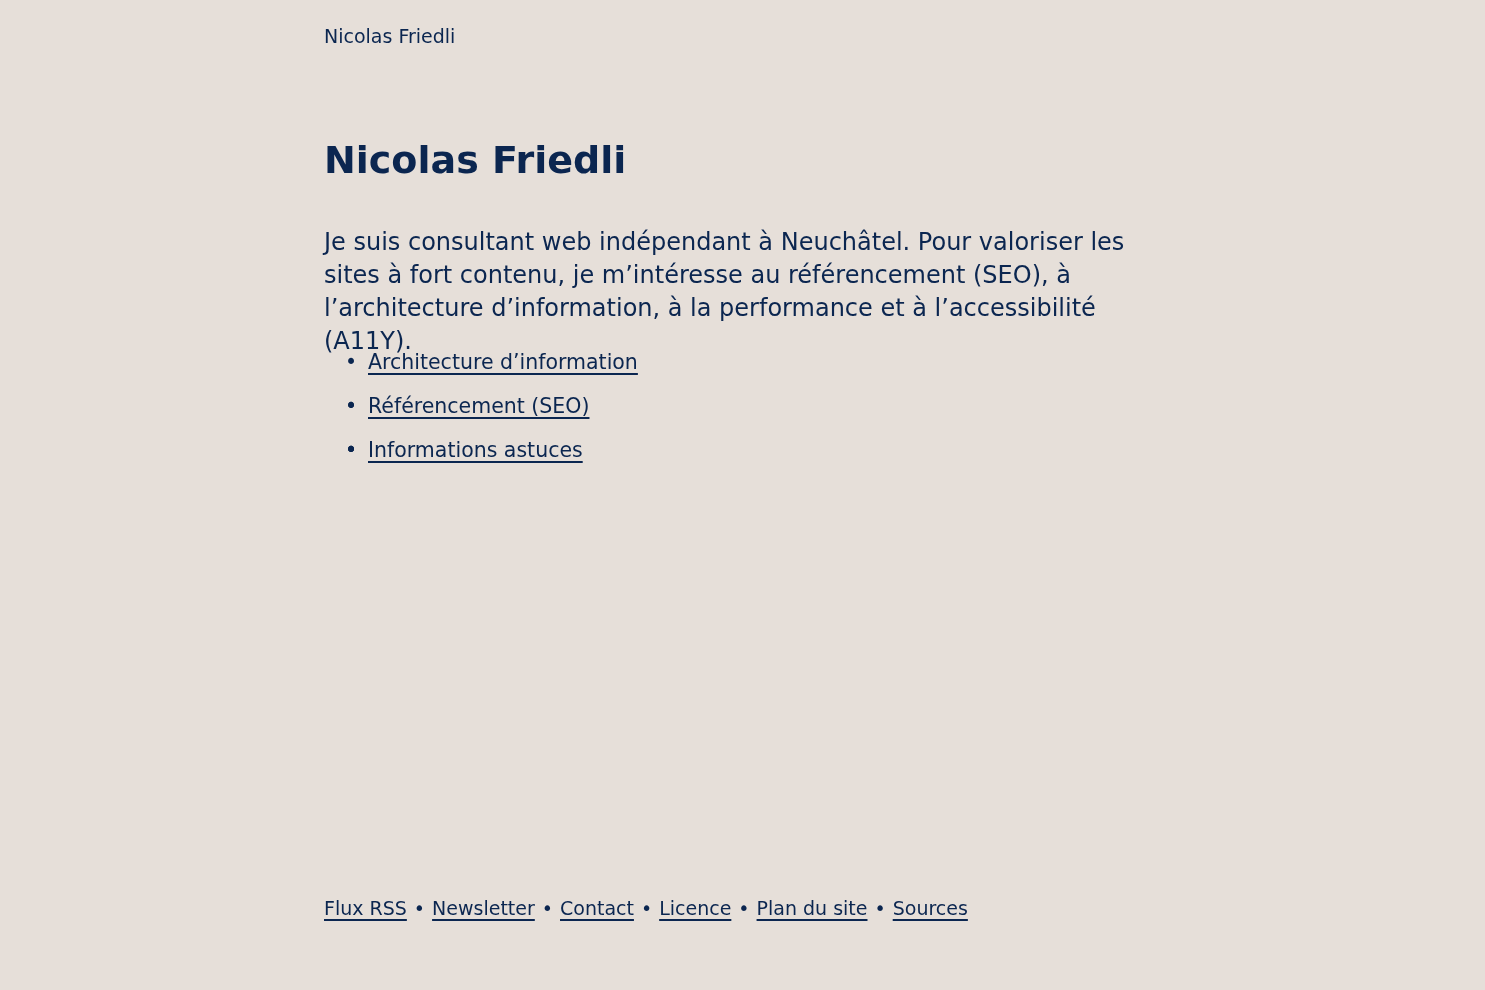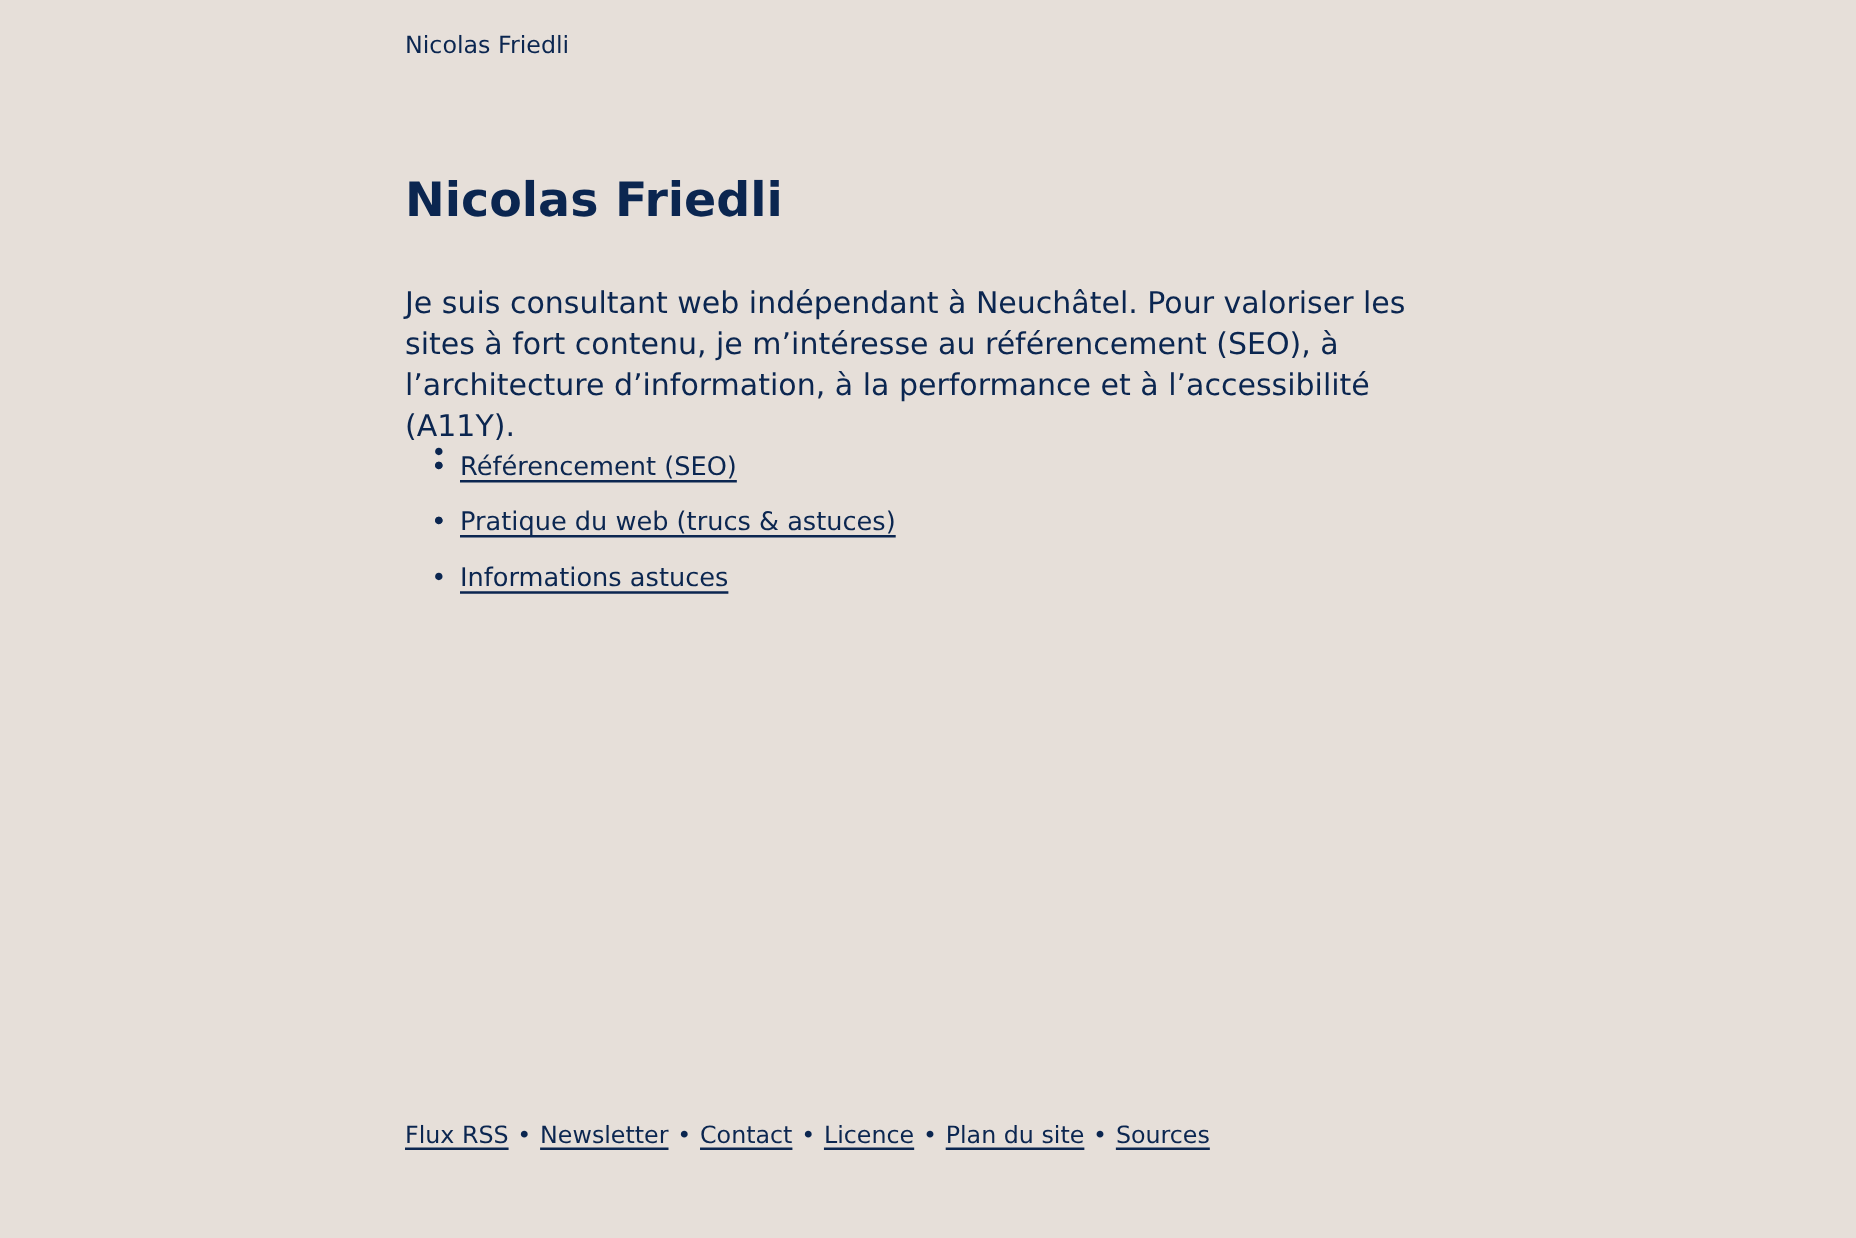--- a/index.html
+++ b/index.html
@@ -89,24 +89,24 @@
 <body>
 
 <div class="wrap">
   <a class="site-name" href="#">Nicolas Friedli</a>
 
   <h1>Nicolas Friedli</h1>
 
   <p class="intro">Je suis consultant web indépendant à Neuchâtel. Pour valoriser les sites à fort contenu, je m’intéresse au référencement (SEO), à l’architecture d’information, à la performance et à l’accessibilité (A11Y).</p>
 
   <ul class="topics">
-    <li><span class="bullet">•</span></li>
+    <li><span class="bullet">•</span><a class="link" href="#">Architecture d’information</a></li>
     <li><span class="bullet">•</span></li>
     <li><span class="bullet">•</span><a class="link" href="#">Référencement (SEO)</a></li>
     <li><span class="bullet">•</span></li>
-    <li><span class="bullet">•</span><a class="link" href="#">Pratique du web (trucs &amp; astuces)</a></li>
+    <li><span class="bullet">•</span></li>
     <li><span class="bullet">•</span><a class="link" href="#">Informations astuces</a></li>
   </ul>
 
   <div class="footer">
     <a class="link" href="#">Flux RSS</a><span class="sep">•</span><a class="link" href="#">Newsletter</a><span class="sep">•</span><a class="link" href="#">Contact</a><span class="sep">•</span><a class="link" href="#">Licence</a><span class="sep">•</span><a class="link" href="#">Plan du site</a><span class="sep">•</span><a class="link" href="#">Sources</a>
   </div>
 </div>
 
 </body></html>

